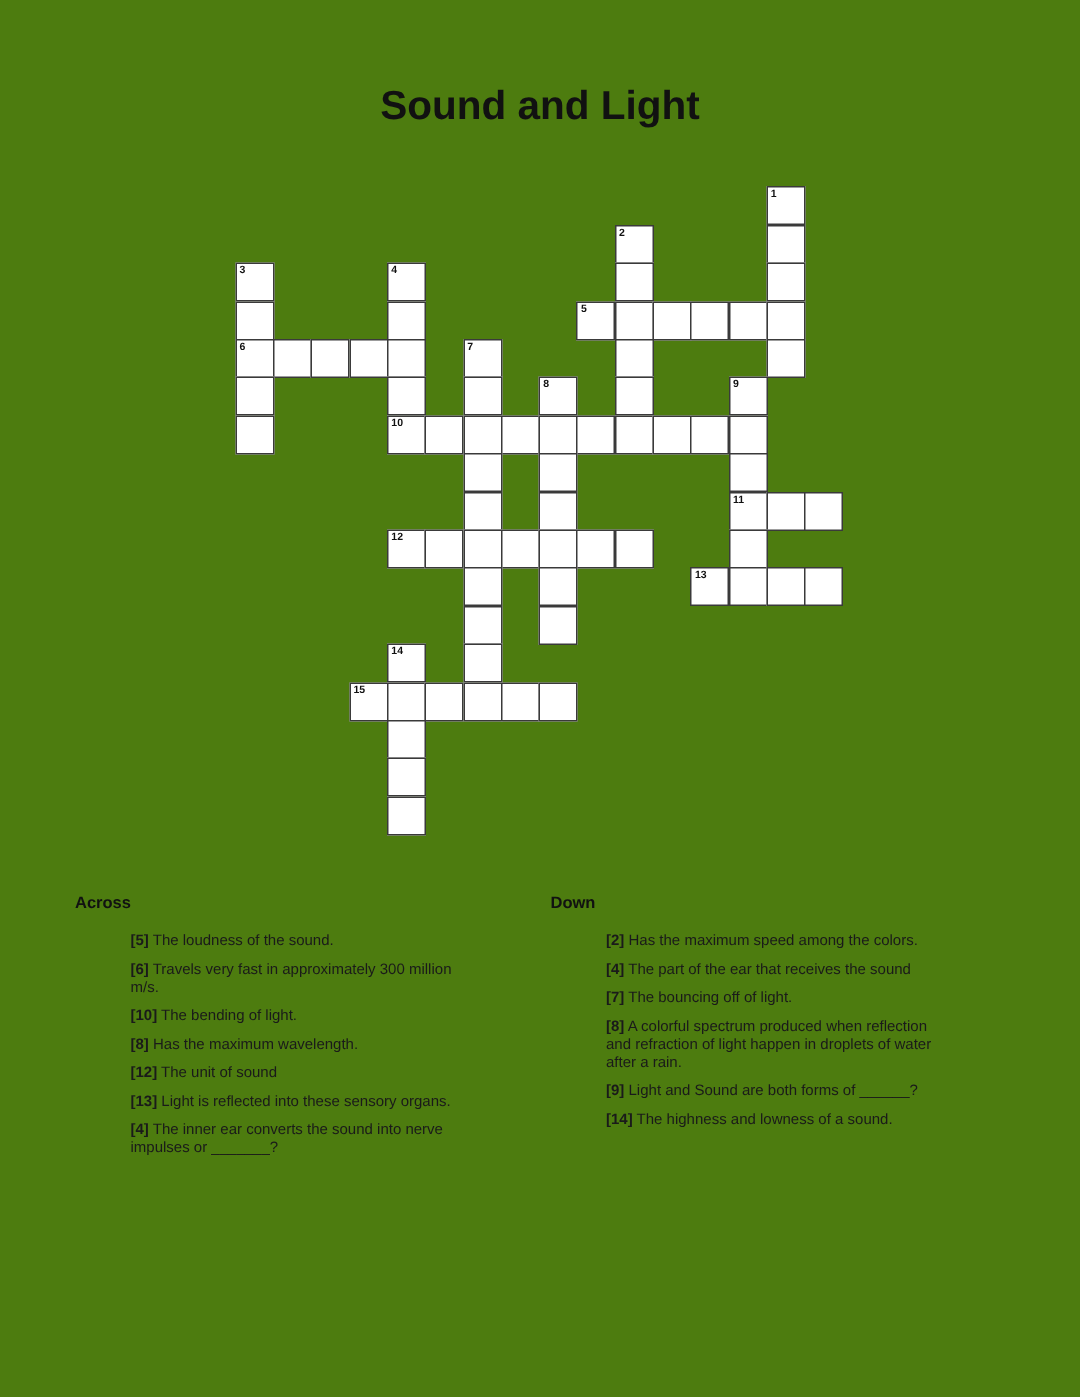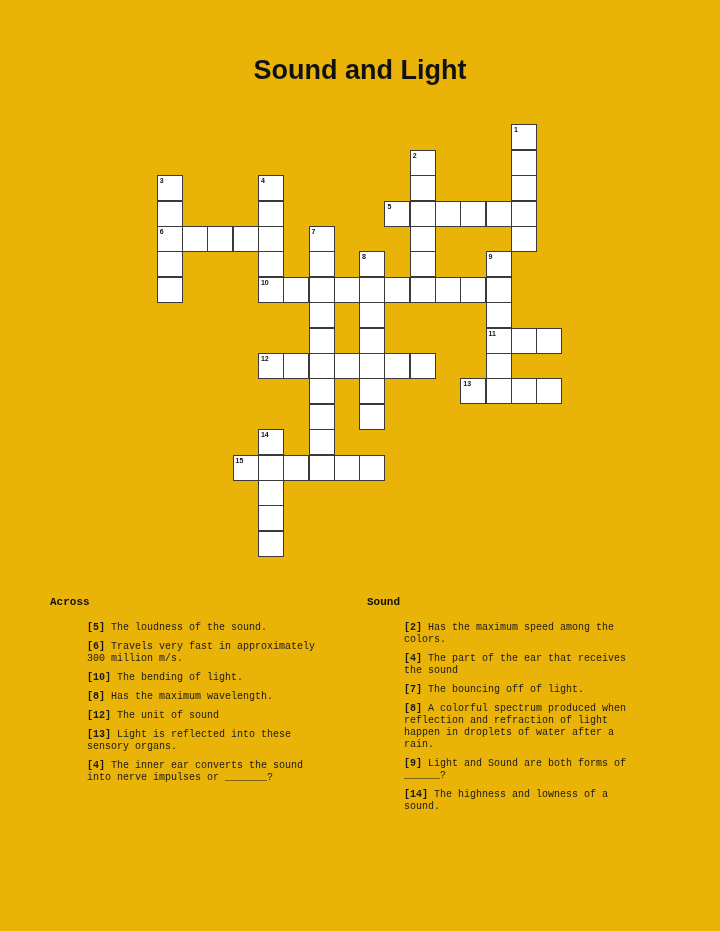--- a/index.html
+++ b/index.html
@@ -1,33 +1,33 @@
 <!DOCTYPE html>
 <html><head>
 <meta charset="utf-8">
 <style>
   html,body{margin:0;padding:0;background:#ffffff;}
   .page{
-    position:relative;width:720px;height:931px;background:#eab308;overflow:hidden;
+    position:relative;width:720px;height:931px;background:#4d7c0f;overflow:hidden;
     font-family:"Liberation Sans",sans-serif;color:#1a1a1a;
   }
   .title{
     position:absolute;top:55px;left:0;width:720px;text-align:center;
     font-size:27px;font-weight:bold;letter-spacing:0px;color:#111;
   }
   .grid{position:absolute;left:0;top:0;width:720px;height:600px;}
   .cell{
     position:absolute;width:26px;height:26px;box-sizing:border-box;
     border:1px solid #3a3a3a;background:#ffffff;
   }
   .cellnum{
     position:absolute;left:2px;top:1px;
     font-size:7px;line-height:8px;font-weight:bold;color:#111;
   }
-  .clue-col{position:absolute;font-size:10px;line-height:12px;color:#1a1a1a;font-family:Liberation Mono, monospace;}
+  .clue-col{position:absolute;font-size:10px;line-height:12px;color:#1a1a1a;}
   .clue-col.across{left:50px;top:596px;width:272px;}
   .clue-col.down{left:367px;top:596px;width:265px;}
   .clue-heading{font-size:11px;font-weight:bold;margin:0 0 14px 0;color:#111;}
   .clue{margin:0 0 7px 0;padding-left:37px;}
   .clue b{font-weight:bold;}
 </style>
 </head>
 <body>
 
 <div class="page">
@@ -148,21 +148,21 @@
         <div class="clue"><b>[6]</b> Travels very fast in approximately 300 million m/s.</div>
         <div class="clue"><b>[10]</b> The bending of light.</div>
         <div class="clue"><b>[8]</b> Has the maximum wavelength.</div>
         <div class="clue"><b>[12]</b> The unit of sound</div>
         <div class="clue"><b>[13]</b> Light is reflected into these sensory organs.</div>
         <div class="clue"><b>[4]</b> The inner ear converts the sound into nerve impulses or _______?</div>
       </div>
   </div>
 
   <div class="clue-col down">
-    <div class="clue-heading">Sound</div>
+    <div class="clue-heading">Down</div>
     <div>
         <div class="clue"><b>[2]</b> Has the maximum speed among the colors.</div>
         <div class="clue"><b>[4]</b> The part of the ear that receives the sound</div>
         <div class="clue"><b>[7]</b> The bouncing off of light.</div>
         <div class="clue"><b>[8]</b> A colorful spectrum produced when reflection and refraction of light happen in droplets of water after a rain.</div>
         <div class="clue"><b>[9]</b> Light and Sound are both forms of ______?</div>
         <div class="clue"><b>[14]</b> The highness and lowness of a sound.</div>
       </div>
   </div>
 </div>

